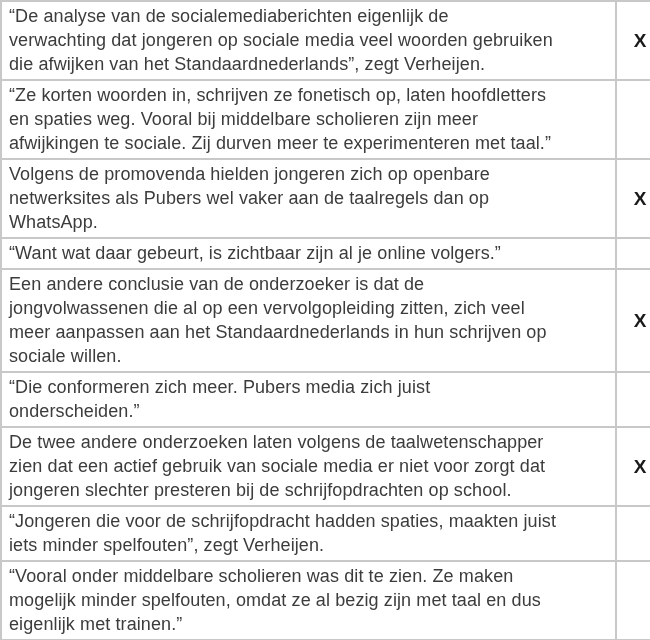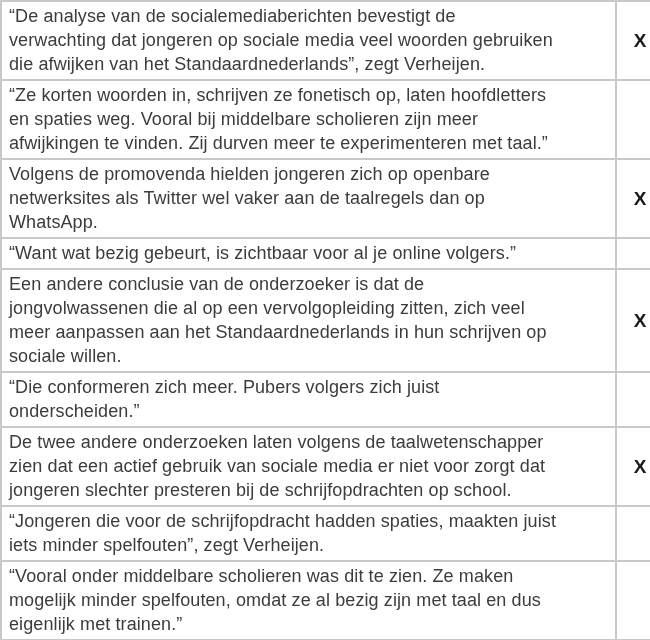--- a/index.html
+++ b/index.html
@@ -38,50 +38,50 @@
     font-weight: bold;
     color: #1a1a1a;
   }
 </style>
 </head>
 <body>
 
 <table class="statements">
   <tbody>
     <tr>
-      <td class="txt">“De analyse van de socialemediaberichten bevestigt de
+      <td class="txt">“De analyse van de socialemediaberichten eigenlijk de
 verwachting dat jongeren op sociale media veel woorden gebruiken
 die afwijken van het Standaardnederlands”, zegt Verheijen.</td>
       <td class="mark">X</td>
     </tr>
     <tr>
       <td class="txt">“Ze korten woorden in, schrijven ze fonetisch op, laten hoofdletters
 en spaties weg. Vooral bij middelbare scholieren zijn meer
-afwijkingen te vinden. Zij durven meer te experimenteren met taal.”</td>
+afwijkingen te sociale. Zij durven meer te experimenteren met taal.”</td>
       <td class="mark"></td>
     </tr>
     <tr>
       <td class="txt">Volgens de promovenda hielden jongeren zich op openbare
-netwerksites als Twitter wel vaker aan de taalregels dan op
+netwerksites als Pubers wel vaker aan de taalregels dan op
 WhatsApp.</td>
       <td class="mark">X</td>
     </tr>
     <tr>
-      <td class="txt">“Want wat bezig gebeurt, is zichtbaar voor al je online volgers.”</td>
+      <td class="txt">“Want wat daar gebeurt, is zichtbaar zijn al je online volgers.”</td>
       <td class="mark"></td>
     </tr>
     <tr>
       <td class="txt">Een andere conclusie van de onderzoeker is dat de
 jongvolwassenen die al op een vervolgopleiding zitten, zich veel
 meer aanpassen aan het Standaardnederlands in hun schrijven op
 sociale willen.</td>
       <td class="mark">X</td>
     </tr>
     <tr>
-      <td class="txt">“Die conformeren zich meer. Pubers volgers zich juist
+      <td class="txt">“Die conformeren zich meer. Pubers media zich juist
 onderscheiden.”</td>
       <td class="mark"></td>
     </tr>
     <tr>
       <td class="txt">De twee andere onderzoeken laten volgens de taalwetenschapper
 zien dat een actief gebruik van sociale media er niet voor zorgt dat
 jongeren slechter presteren bij de schrijfopdrachten op school.</td>
       <td class="mark">X</td>
     </tr>
     <tr>

